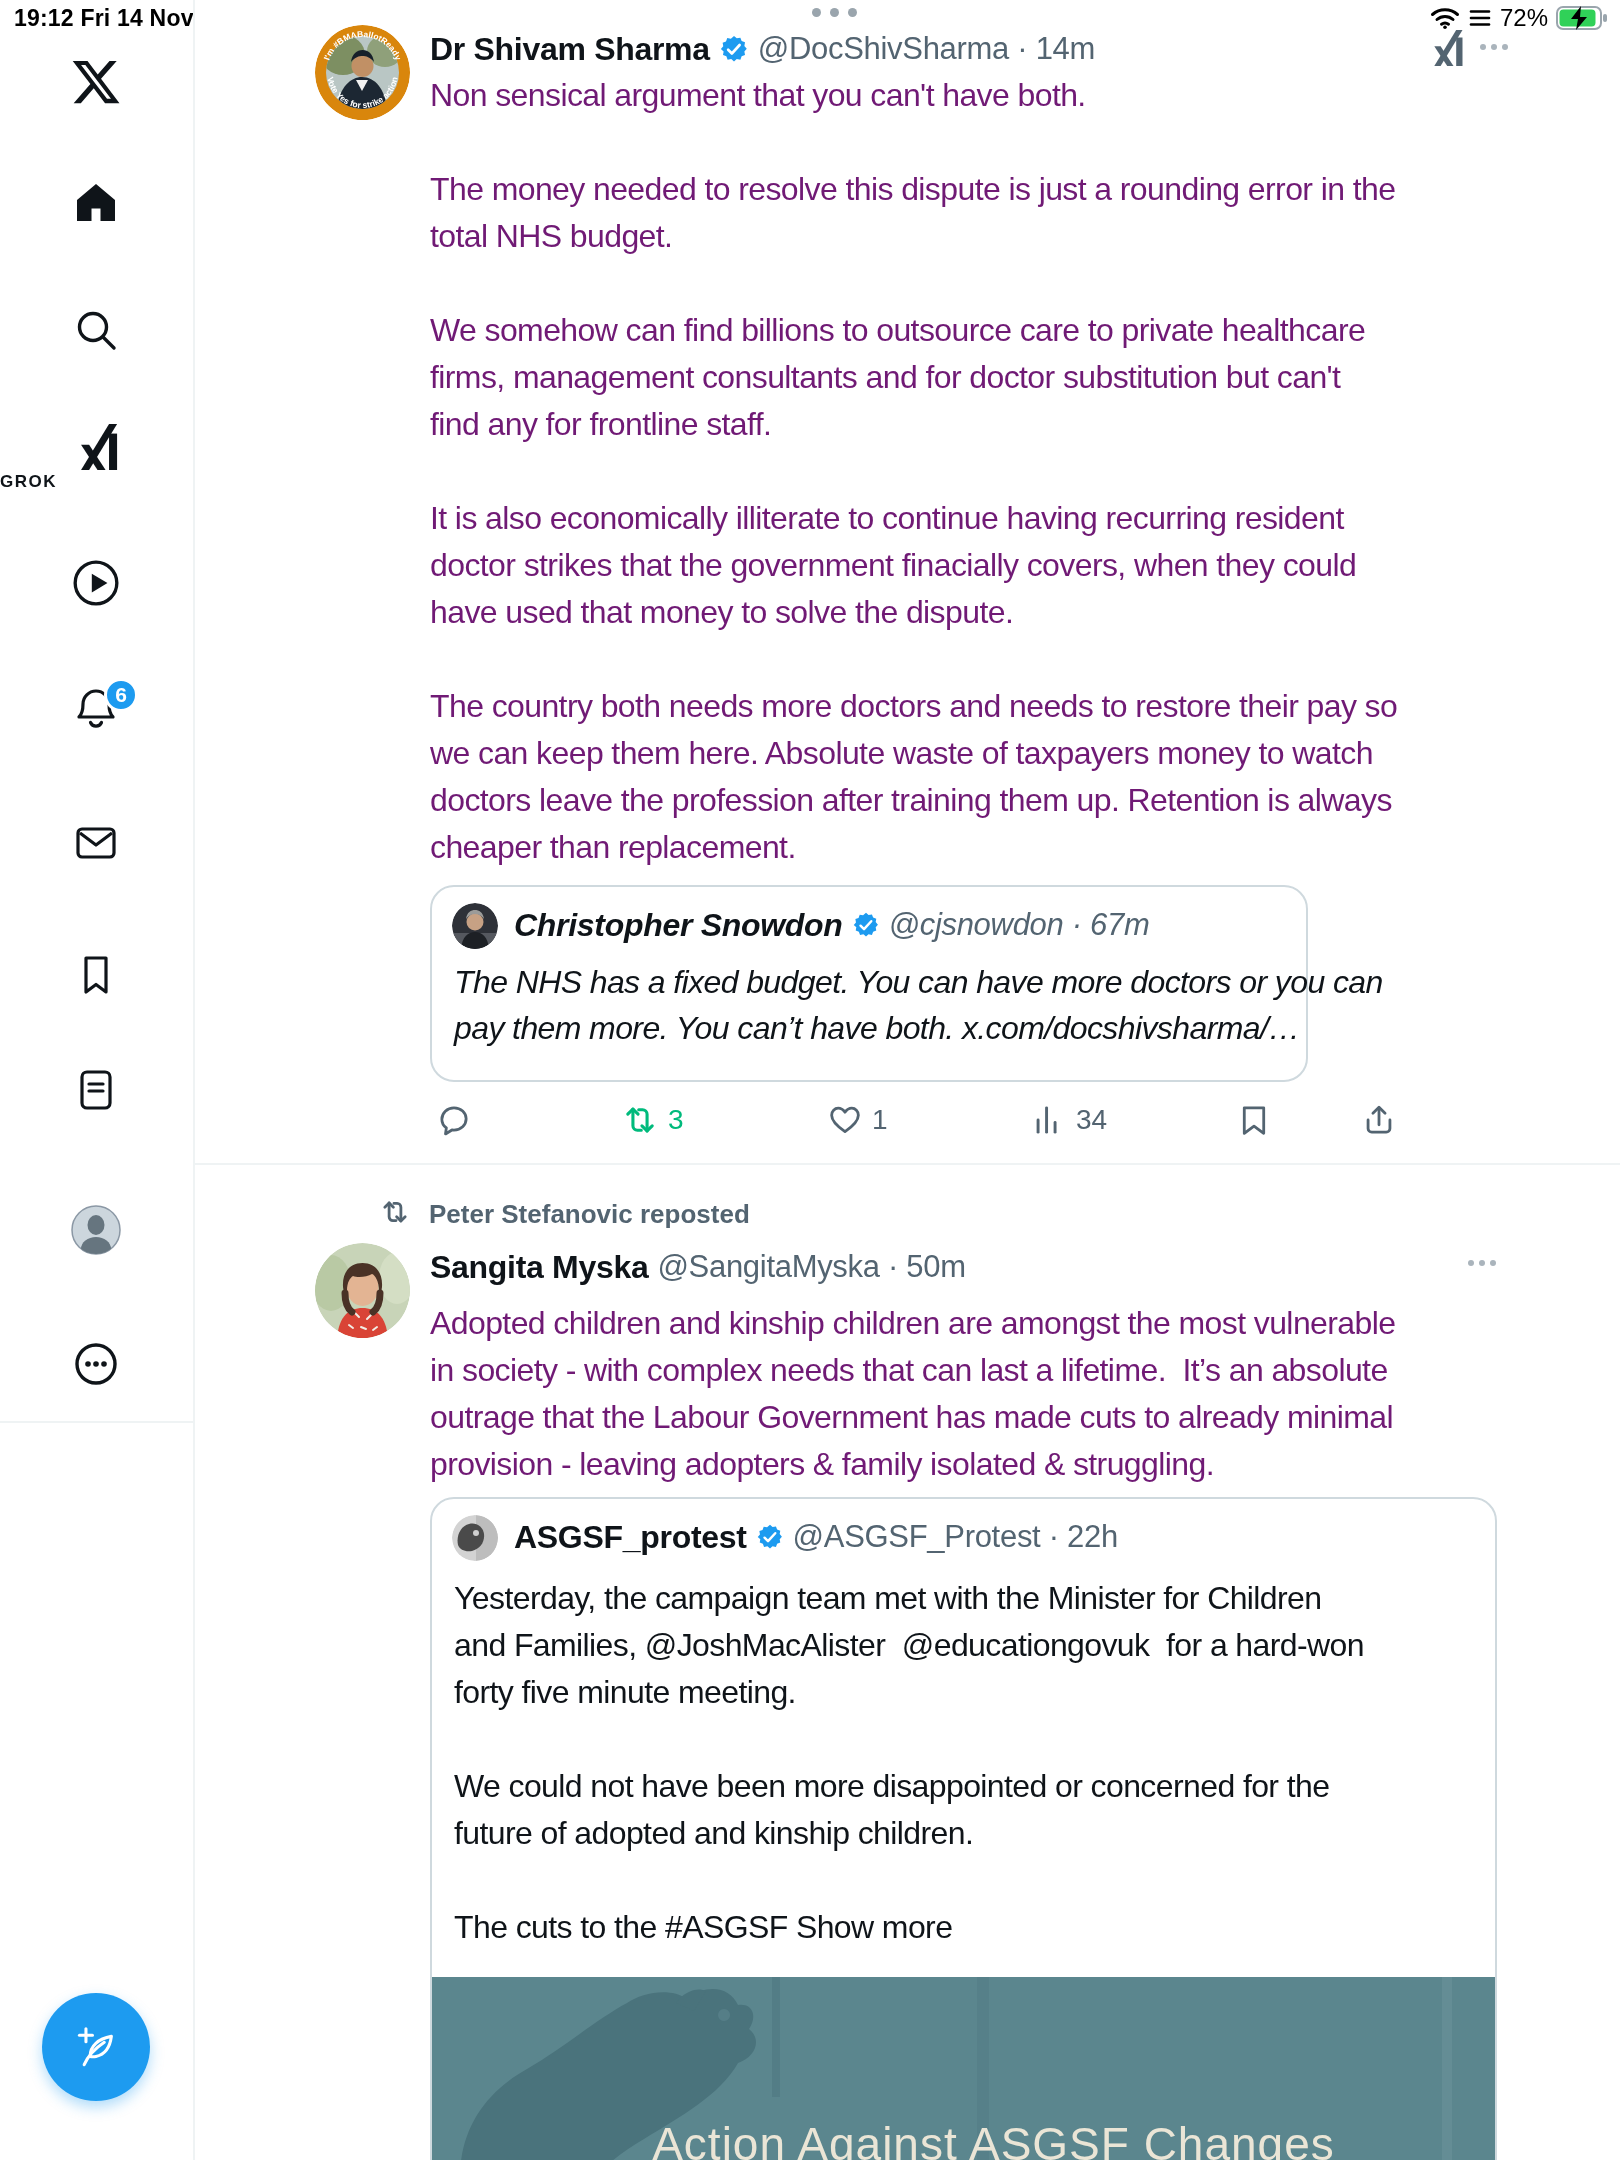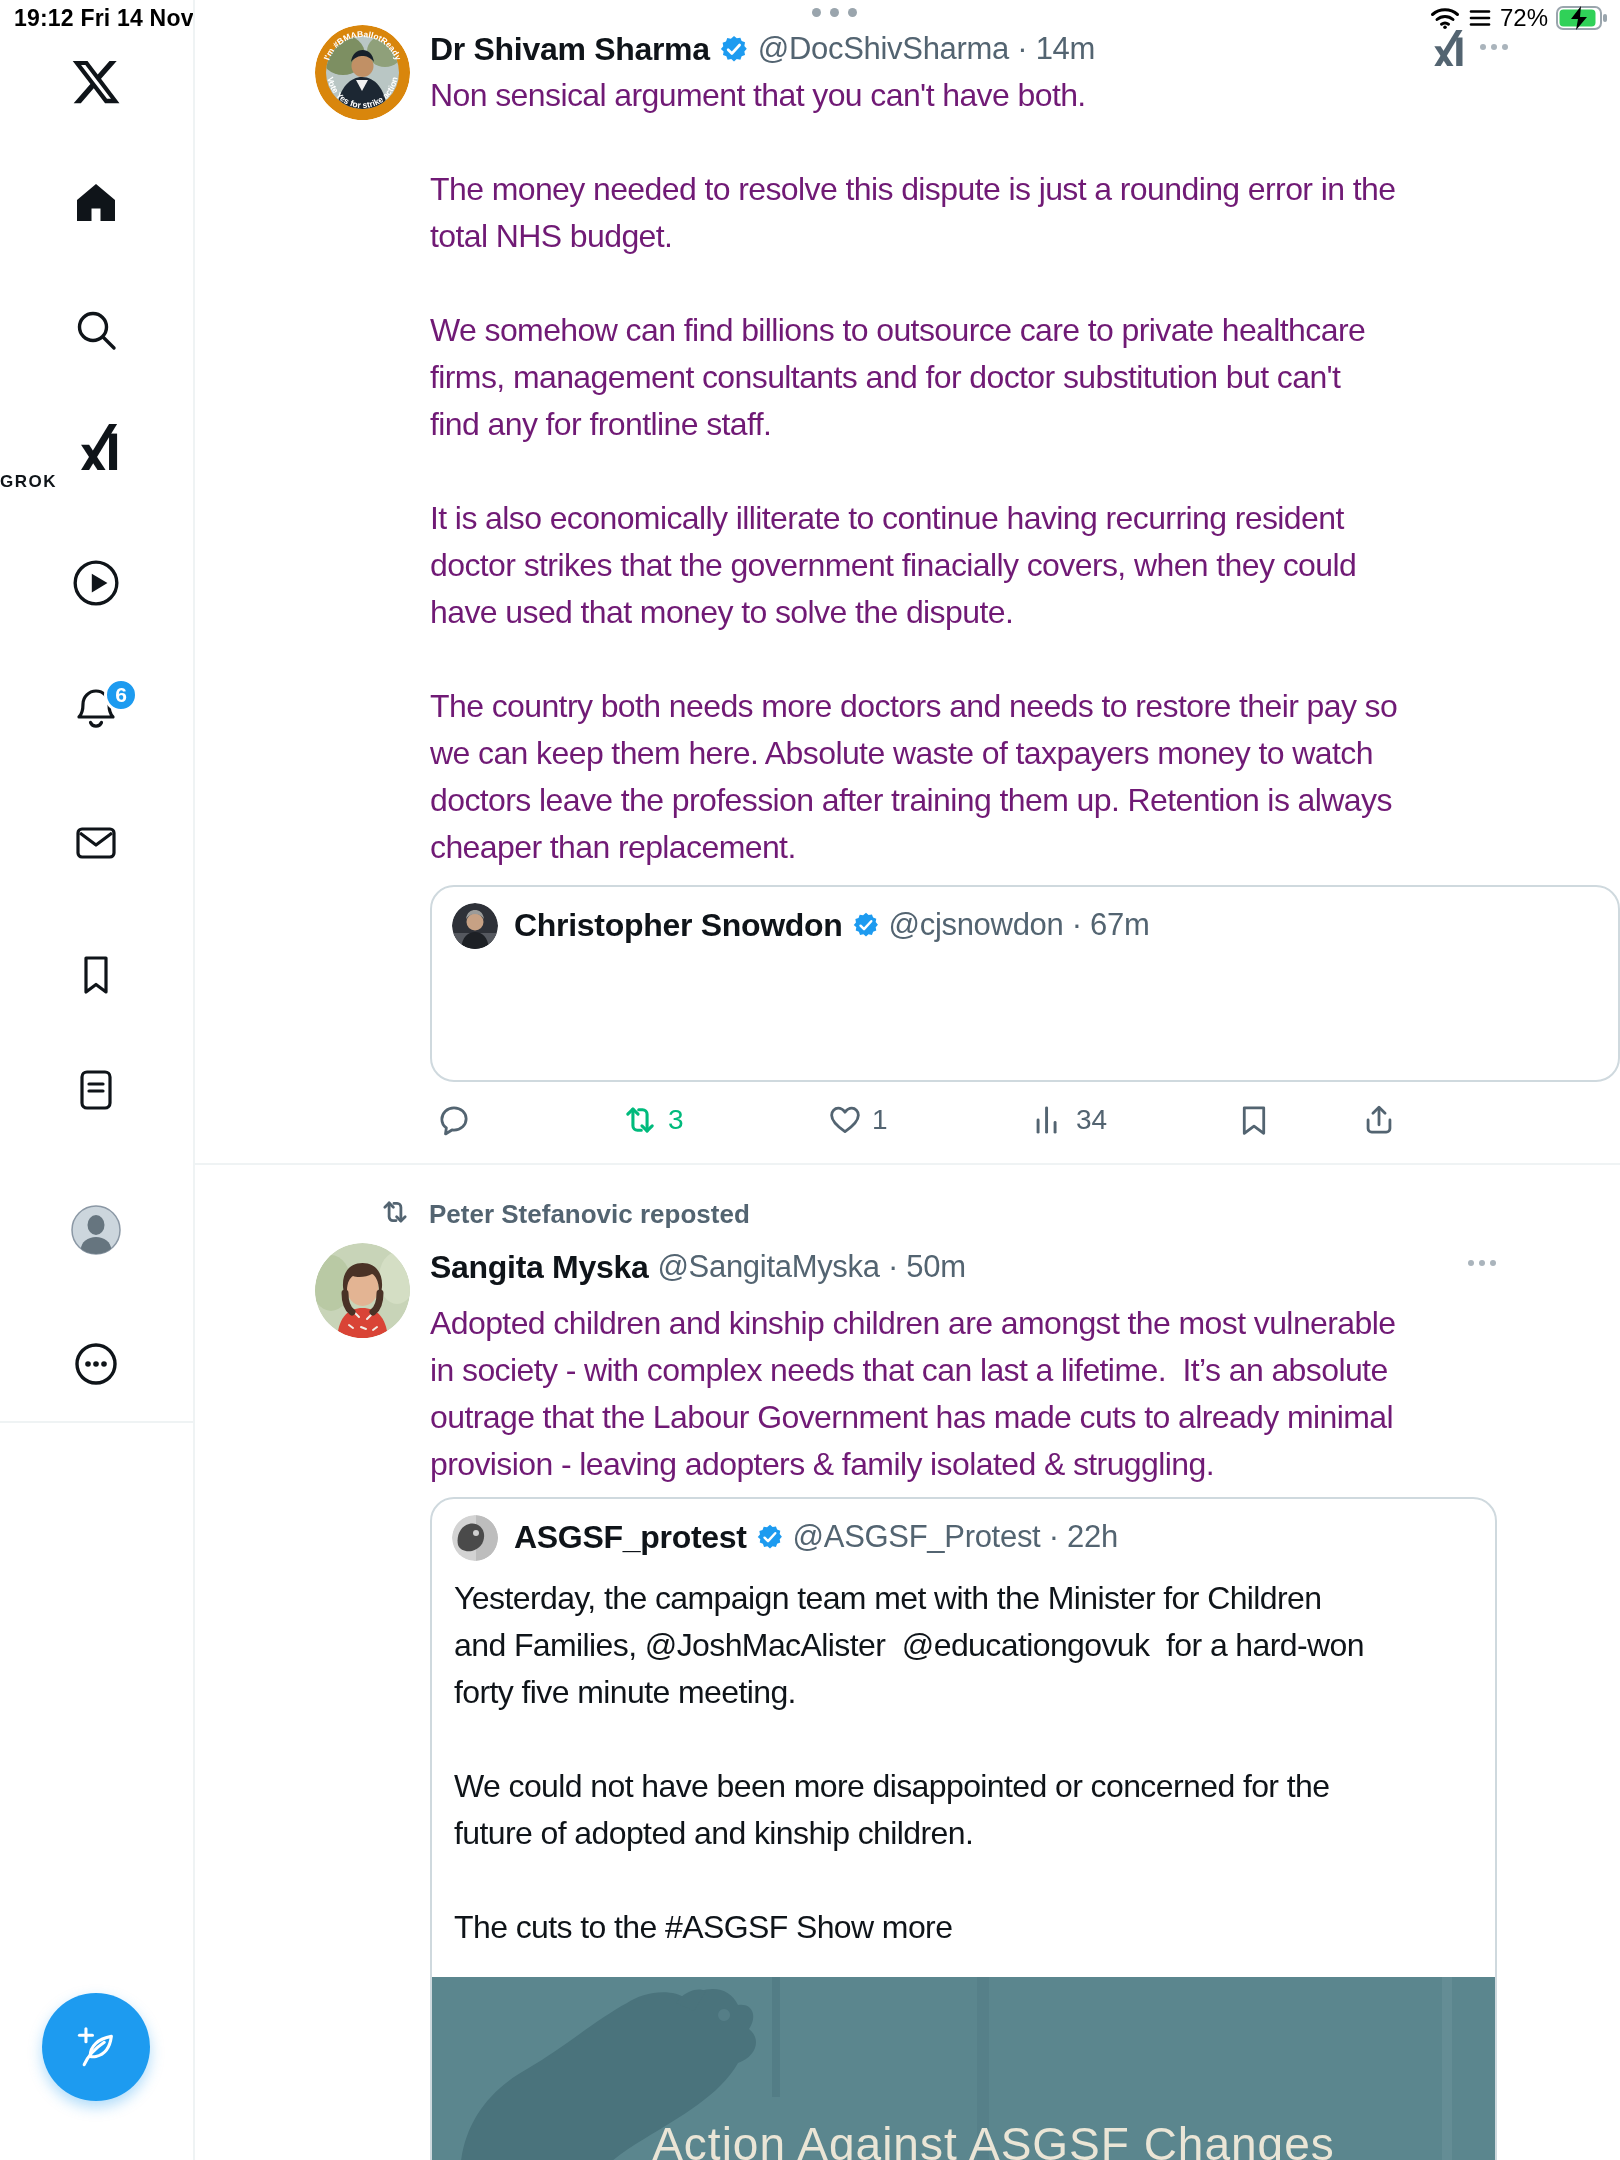--- a/index.html
+++ b/index.html
@@ -266,21 +266,21 @@
 
 It is also economically illiterate to continue having recurring resident
 doctor strikes that the government finacially covers, when they could
 have used that money to solve the dispute.
 
 The country both needs more doctors and needs to restore their pay so
 we can keep them here. Absolute waste of taxpayers money to watch
 doctors leave the profession after training them up. Retention is always
 cheaper than replacement.</div>
 
-<div class="abs qcard" style="left:430px;top:885px;width:1190px;height:197px;">
+<div class="abs qcard" style="left:430px;top:885px;width:878px;height:197px;font-style:italic;">
   <div class="abs avatar" style="left:20px;top:16px;width:46px;height:46px;">
     <svg width="46" height="46" viewBox="0 0 46 46">
       <defs>
           <clipPath id="av2clip">
             <circle cx="23" cy="23" r="23"></circle>
           </clipPath>
         </defs>
       <g clip-path="url(#av2clip)">
         <rect width="46" height="46" fill="#2e3138"></rect>
         <rect y="30" width="46" height="16" fill="#55585f"></rect>
@@ -293,20 +293,22 @@
   <div class="abs name-row" style="left:82px;top:18px;height:40px;">
     <span class="tname">Christopher Snowdon</span>
     <span>
       <svg width="28" height="28" viewBox="0 0 24 24">
         <path fill="#1d9bf0" d="M12 1.5l2.2 1.9 2.9-.5 1 2.7 2.7 1-.5 2.9 1.9 2.2-1.9 2.2.5 2.9-2.7 1-1 2.7-2.9-.5-2.2 1.9-2.2-1.9-2.9.5-1-2.7-2.7-1 .5-2.9L1.5 12l1.9-2.2-.5-2.9 2.7-1 1-2.7 2.9.5z"></path>
         <path d="M7.3 12.6l3 3 6.2-6.8" stroke="#fff" stroke-width="2.1" fill="none" stroke-linecap="round" stroke-linejoin="round"></path>
       </svg>
     </span>
     <span class="tmeta">@cjsnowdon · 67m</span>
   </div>
+  <div class="abs qbody" style="left:22px;top:72px;">The NHS has a fixed budget. You can have more doctors or you can
+pay them more. You can’t have both. x.com/docshivsharma/…</div>
 </div>
 
 <div class="act" style="left:437px;top:1100px;">
   <svg width="34" height="34" viewBox="0 0 28 28" fill="none" stroke="#536471" stroke-width="2.3" stroke-linejoin="round">
     <path d="M14 4C8.3 4 4 8.2 4 13.3c0 2.9 1.4 5.5 3.7 7.2L7 25.5l5.3-3.3c.6.1 1.1.1 1.7.1 5.7 0 10-4.2 10-9.3S19.7 4 14 4z"></path>
   </svg>
 </div>
 <div class="act" style="left:622px;top:1100px;">
   <svg width="36" height="34" viewBox="0 0 28 26" fill="none" stroke="#00ba7c" stroke-width="2.4" stroke-linecap="round" stroke-linejoin="round">
     <path d="M4.5 8.5 L8.5 4.5 L12.5 8.5"></path>

